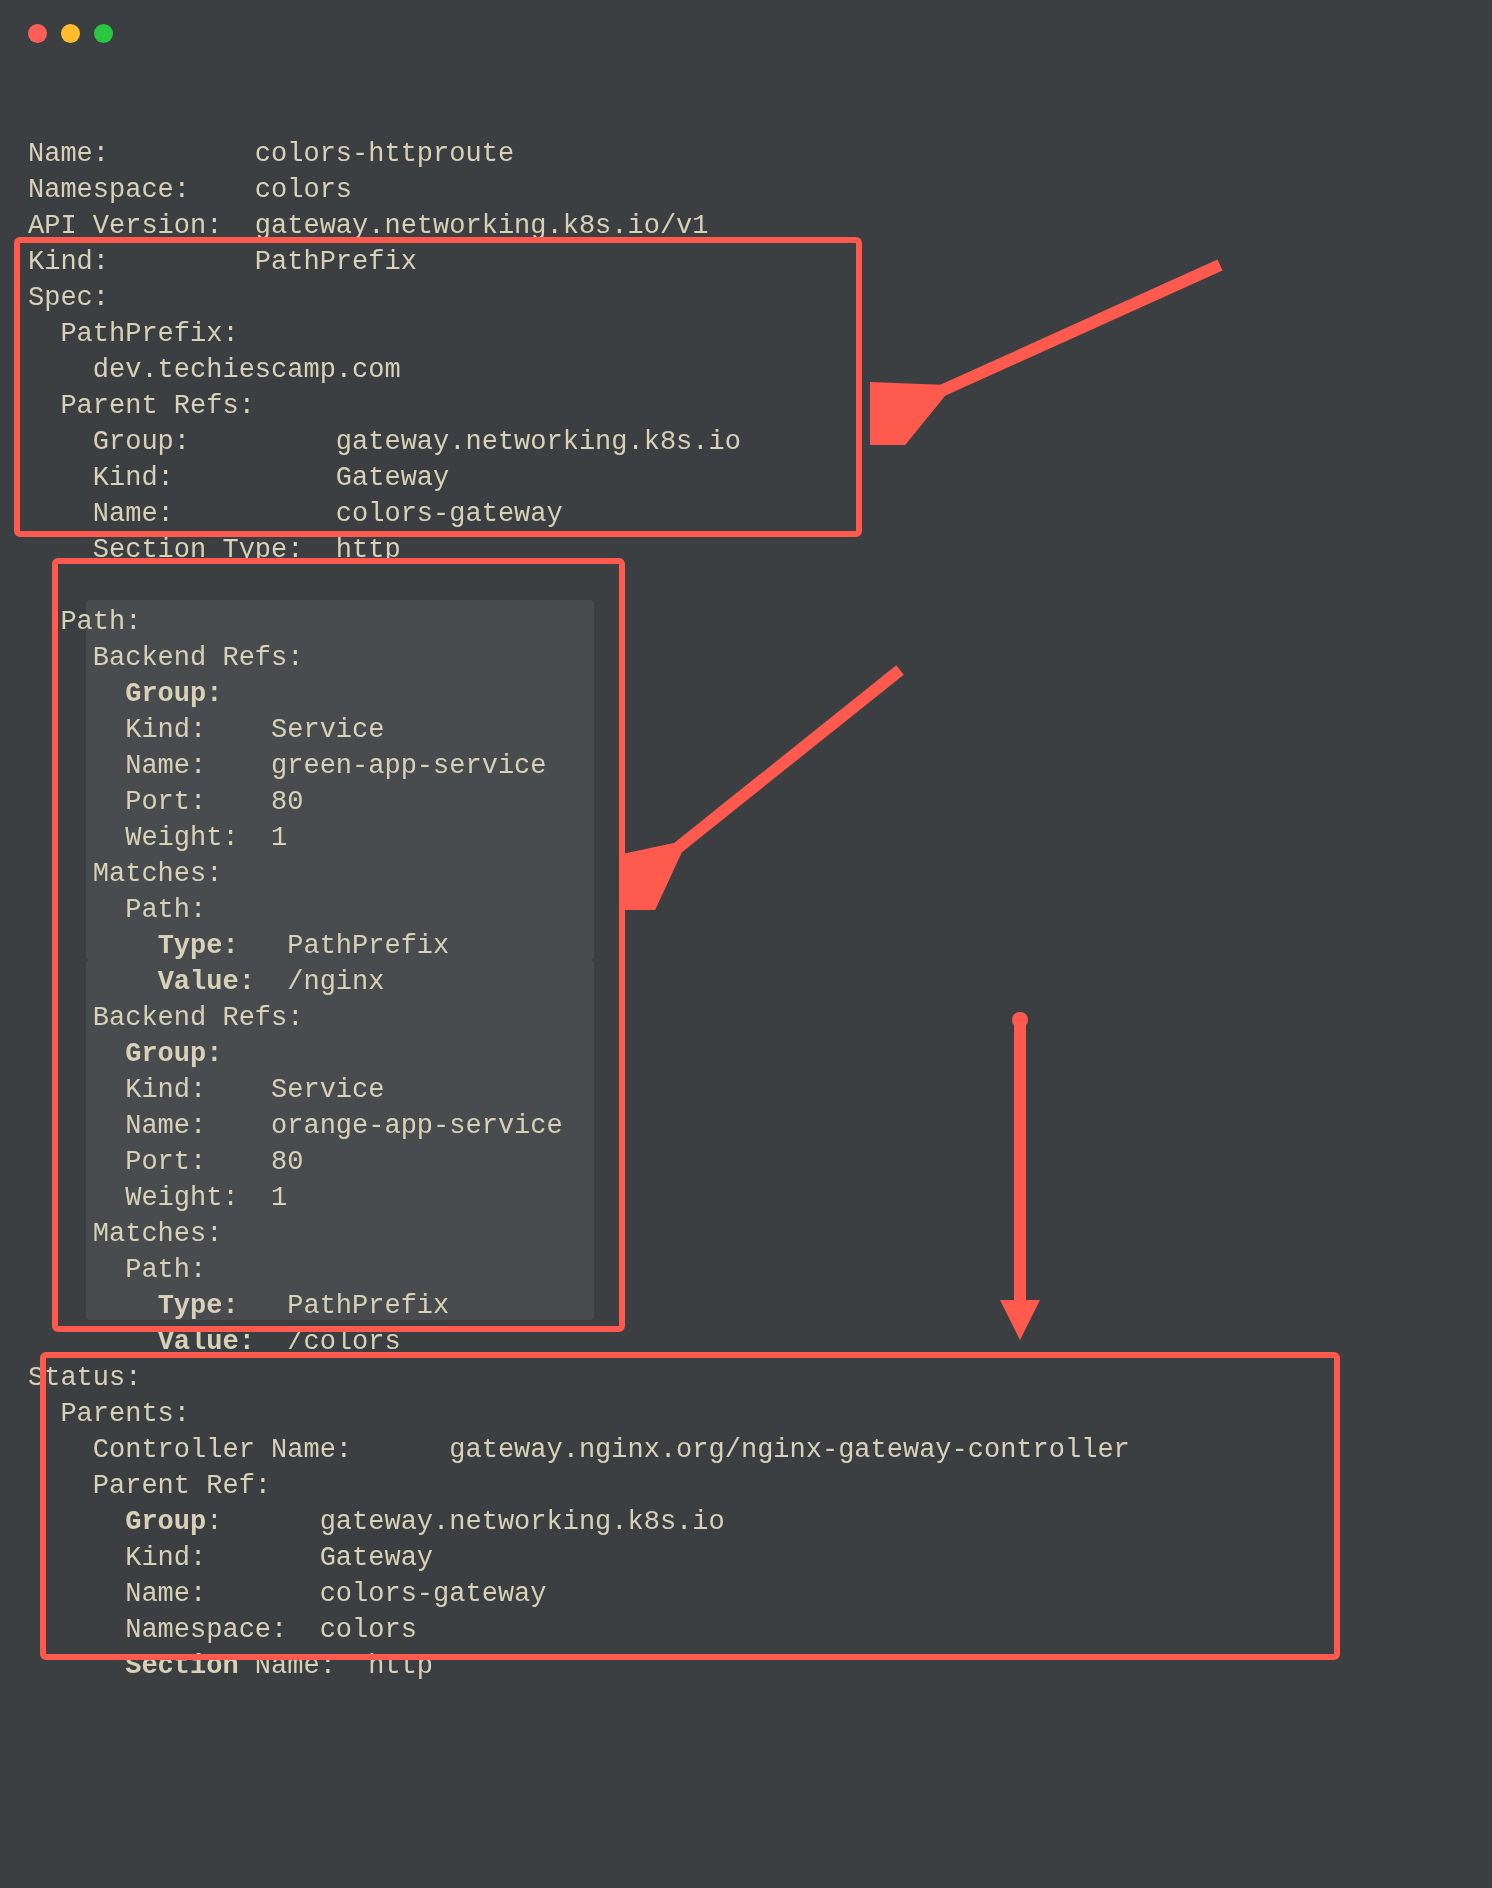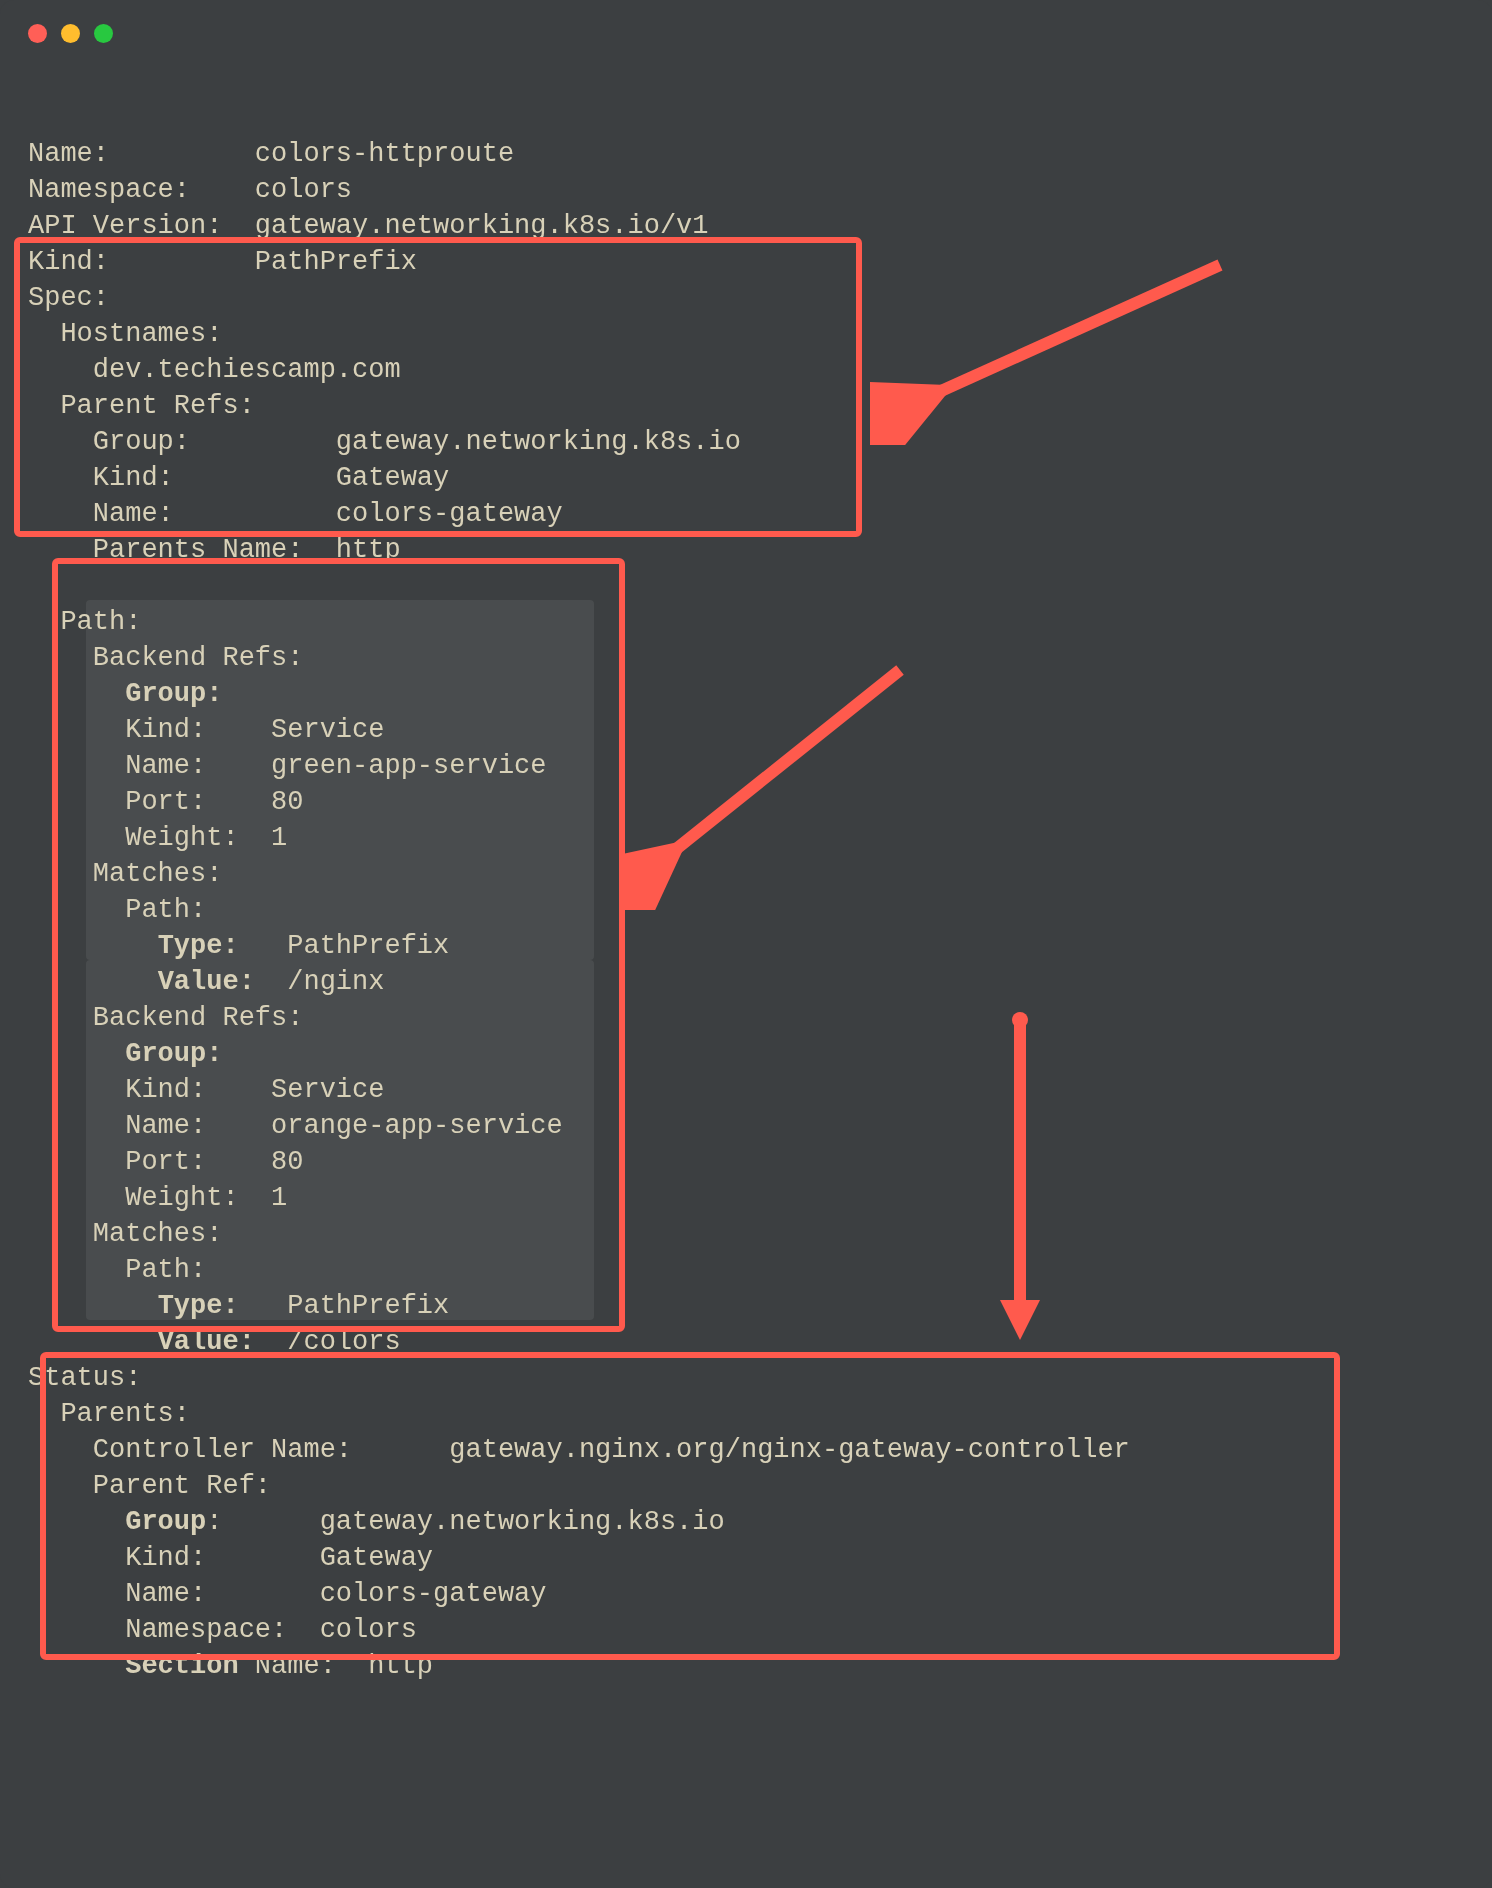--- a/index.html
+++ b/index.html
@@ -86,27 +86,27 @@
 
   <div class="inner" style="left:86px; top:600px; width:508px; height:360px;"></div>
   <div class="inner" style="left:86px; top:960px; width:508px; height:360px;"></div>
 
   <div class="content">
 <span>Name:</span>         <span>colors-httproute</span>
 <span>Namespace:</span>    <span>colors</span>
 <span>API Version:</span>  <span>gateway.networking.k8s.io/v1</span>
 <span>Kind:</span>         <span>PathPrefix</span>
 <span>Spec:</span>
-  <span>Hostnames:</span>
+  <span>PathPrefix:</span>
     <span>dev.techiescamp.com</span>
   <span>Parent Refs:</span>
     <span>Group:</span>         <span>gateway.networking.k8s.io</span>
     <span>Kind:</span>          <span>Gateway</span>
     <span>Name:</span>          <span>colors-gateway</span>
-    <span>Parents Name:</span>  <span>http</span>
+    <span>Section Type:</span>  <span>http</span>
 
   <span>Path:</span>
     <span>Backend Refs:</span>
       <span class="bold">Group:</span>
       <span>Kind:</span>    <span>Service</span>
       <span>Name:</span>    <span>green-app-service</span>
       <span>Port:</span>    <span>80</span>
       <span>Weight:</span>  <span>1</span>
     <span>Matches:</span>
       <span>Path:</span>

